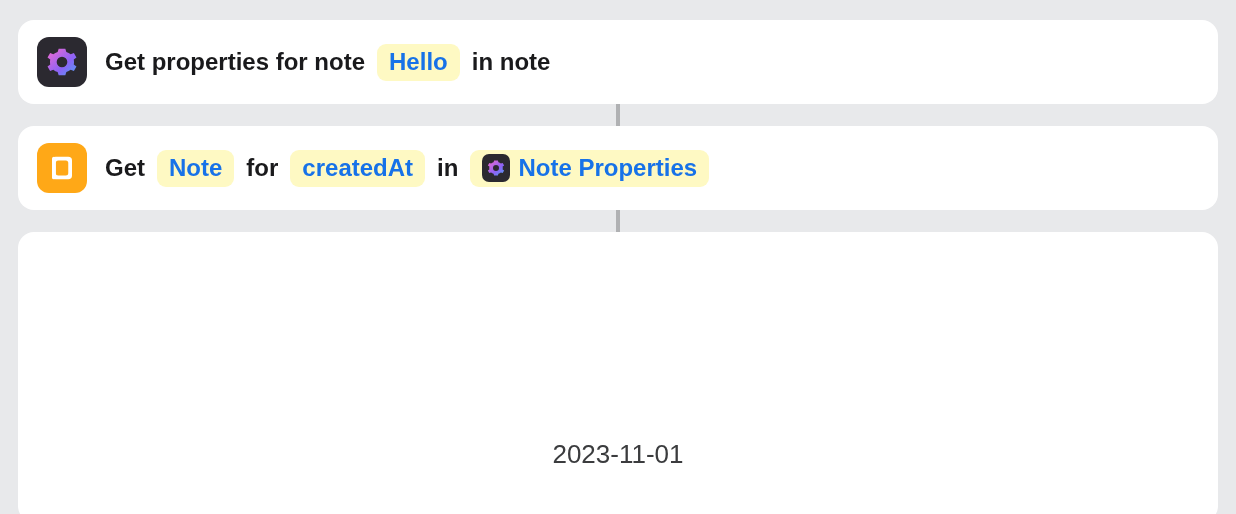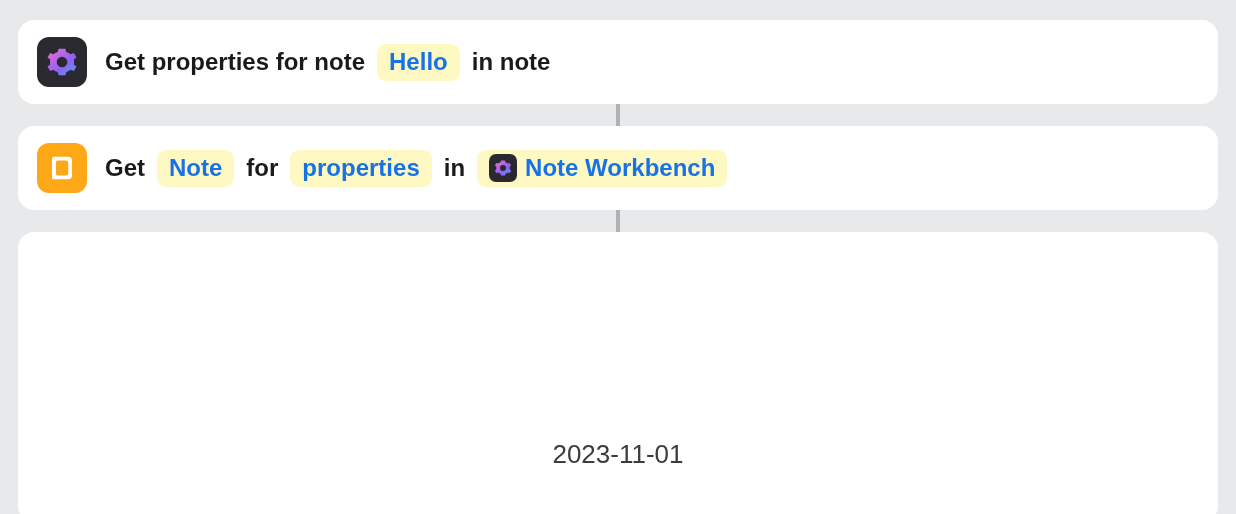--- a/index.html
+++ b/index.html
@@ -122,36 +122,36 @@
       <svg width="30" height="30" viewBox="0 0 24 24">
         <rect x="4" y="3" width="16" height="18" rx="3" fill="#ffffff"></rect>
         <rect x="7" y="6" width="10" height="12" rx="2" fill="#ffa817"></rect>
         <rect x="4" y="3" width="3" height="18" rx="1.5" fill="#ffffff"></rect>
       </svg>
     </div>
     <div class="title-line">
       <span class="frag">Get</span>
       <span class="token">Note</span>
       <span class="frag">for</span>
-      <span class="token">properties</span>
+      <span class="token">createdAt</span>
       <span class="frag">in</span>
       <span class="token">
         <span class="token-mini-icon">
           <svg width="18" height="18" viewBox="0 0 24 24">
             <defs>
               <linearGradient id="g2" x1="0" y1="0" x2="1" y2="1">
                 <stop offset="0%" stop-color="#f26bd0"></stop>
                   <stop offset="60%" stop-color="#8d62f5"></stop>
                   <stop offset="100%" stop-color="#4fa1f3"></stop>
               </linearGradient>
             </defs>
             <path fill="url(#g2)" d="M12 8a4 4 0 1 0 0 8 4 4 0 0 0 0-8zm9 4c0 .63-.06 1.25-.17 1.85l2.02 1.58-1.95 3.38-2.38-.96c-.95.78-2.05 1.38-3.26 1.73L14.5 22h-5l-.76-2.42a8.96 8.96 0 0 1-3.26-1.73l-2.38.96-1.95-3.38 2.02-1.58A9.3 9.3 0 0 1 3 12c0-.63.06-1.25.17-1.85L1.15 8.57 3.1 5.19l2.38.96A8.96 8.96 0 0 1 8.74 4.42L9.5 2h5l.76 2.42c1.21.35 2.31.95 3.26 1.73l2.38-.96 1.95 3.38-2.02 1.58c.11.6.17 1.22.17 1.85z"></path>
           </svg>
         </span>
-        <span>Note Workbench</span>
+        <span>Note Properties</span>
       </span>
     </div>
   </div>
 
   <div class="connector"></div>
 
   <div class="result-card">
     <span>2023-11-01</span>
   </div>
 

